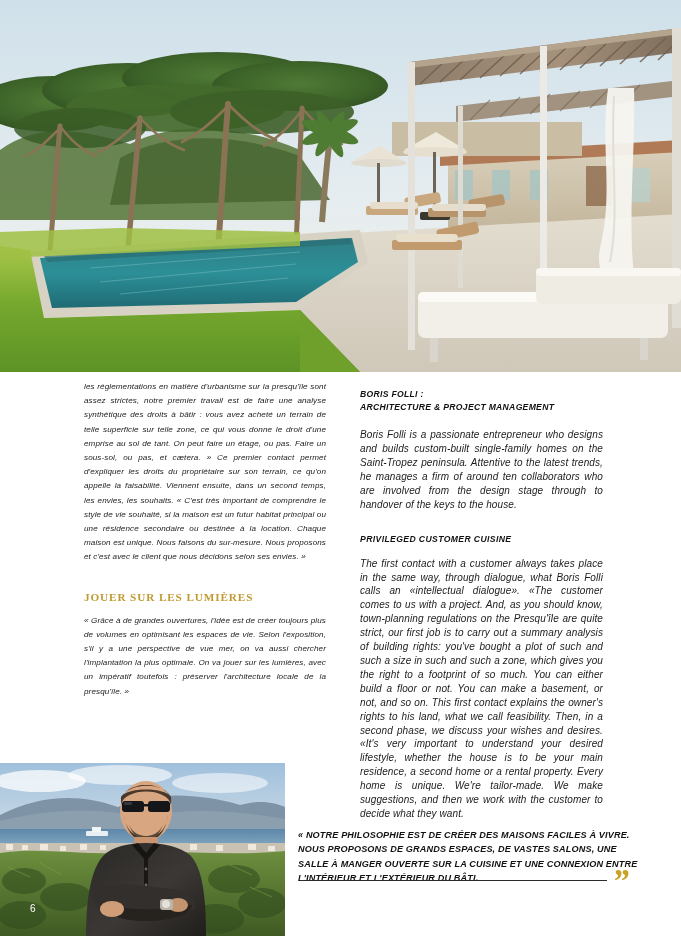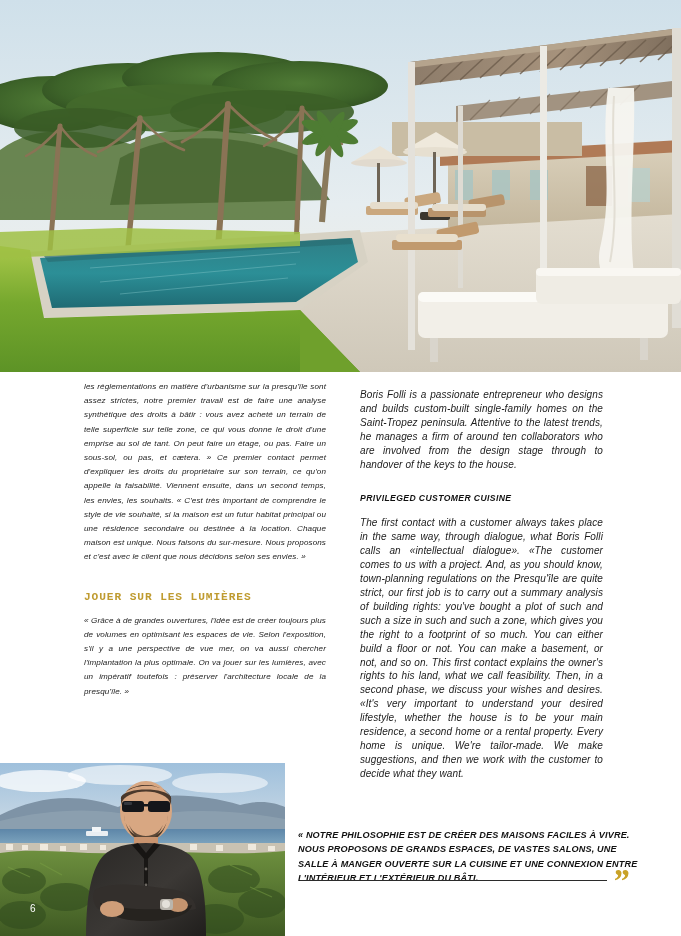--- a/index.html
+++ b/index.html
@@ -32,21 +32,21 @@
     font-size:8.1px;
     line-height:14.2px;
     color:#1b1b1b;
     text-align:justify;
     margin:0;
     letter-spacing:0.1px;
   }
   .body-en { font-size:10px; line-height:13.9px; }
 
   .sec-head {
-    font-family:Liberation Mono, monospace;
+    font-family:Liberation Serif, serif;
     font-style:normal;
     font-weight:bold;
     font-size:11.2px;
     letter-spacing:0.9px;
     color:#bf9b30;
     margin:26px 0 11px 0;
   }
   .kicker {
     font-family:"Liberation Sans", sans-serif;
     font-style:italic;
@@ -292,20 +292,24 @@
   </svg>
 </div>
 
 <div class="col-left">
   <p class="body-fr">les réglementations en matière d'urbanisme sur la presqu'île sont assez strictes, notre premier travail est de faire une analyse synthétique des droits à bâtir : vous avez acheté un terrain de telle superficie sur telle zone, ce qui vous donne le droit d'une emprise au sol de tant. On peut faire un étage, ou pas. Faire un sous-sol, ou pas, et cætera. » Ce premier contact permet d'expliquer les droits du propriétaire sur son terrain, ce qu'on appelle la faisabilité. Viennent ensuite, dans un second temps, les envies, les souhaits. « C'est très important de comprendre le style de vie souhaité, si la maison est un futur habitat principal ou une résidence secondaire ou destinée à la location. Chaque maison est unique. Nous faisons du sur-mesure. Nous proposons et c'est avec le client que nous décidons selon ses envies. »</p>
   <h2 class="sec-head">JOUER SUR LES LUMIÈRES</h2>
   <p class="body-fr">« Grâce à de grandes ouvertures, l'idée est de créer toujours plus de volumes en optimisant les espaces de vie. Selon l'exposition, s'il y a une perspective de vue mer, on va aussi chercher l'implantation la plus optimale. On va jouer sur les lumières, avec un impératif toutefois : préserver l'architecture locale de la presqu'île. »</p>
 </div>
 
 <div class="col-right">
+  <div class="kicker">
+    <div>BORIS FOLLI :</div>
+    <div>ARCHITECTURE &amp; PROJECT MANAGEMENT</div>
+  </div>
   <p class="body-en">Boris Folli is a passionate entrepreneur who designs and builds custom-built single-family homes on the Saint-Tropez peninsula. Attentive to the latest trends, he manages a firm of around ten collaborators who are involved from the design stage through to handover of the keys to the house.</p>
   <h3 class="subhead">PRIVILEGED CUSTOMER CUISINE</h3>
   <p class="body-en">The first contact with a customer always takes place in the same way, through dialogue, what Boris Folli calls an «intellectual dialogue». «The customer comes to us with a project. And, as you should know, town-planning regulations on the Presqu'île are quite strict, our first job is to carry out a summary analysis of building rights: you've bought a plot of such and such a size in such and such a zone, which gives you the right to a footprint of so much. You can either build a floor or not. You can make a basement, or not, and so on. This first contact explains the owner's rights to his land, what we call feasibility. Then, in a second phase, we discuss your wishes and desires. «It's very important to understand your desired lifestyle, whether the house is to be your main residence, a second home or a rental property. Every home is unique. We're tailor-made. We make suggestions, and then we work with the customer to decide what they want.</p>
 </div>
 
 <div class="portrait">
   <svg width="285" height="173" viewBox="0 0 285 173" xmlns="http://www.w3.org/2000/svg">
     <defs>
       <linearGradient id="psky" x1="0" y1="0" x2="0" y2="1">
         <stop offset="0%" stop-color="#9fc0dc"></stop>

